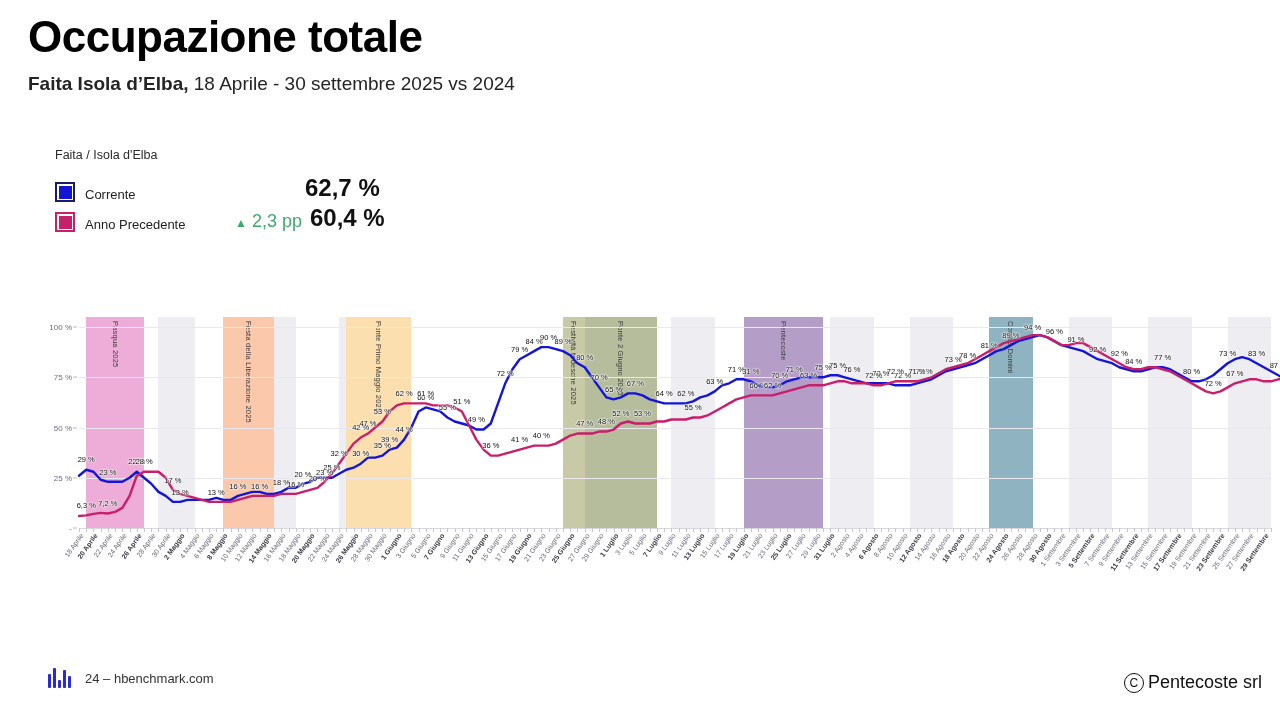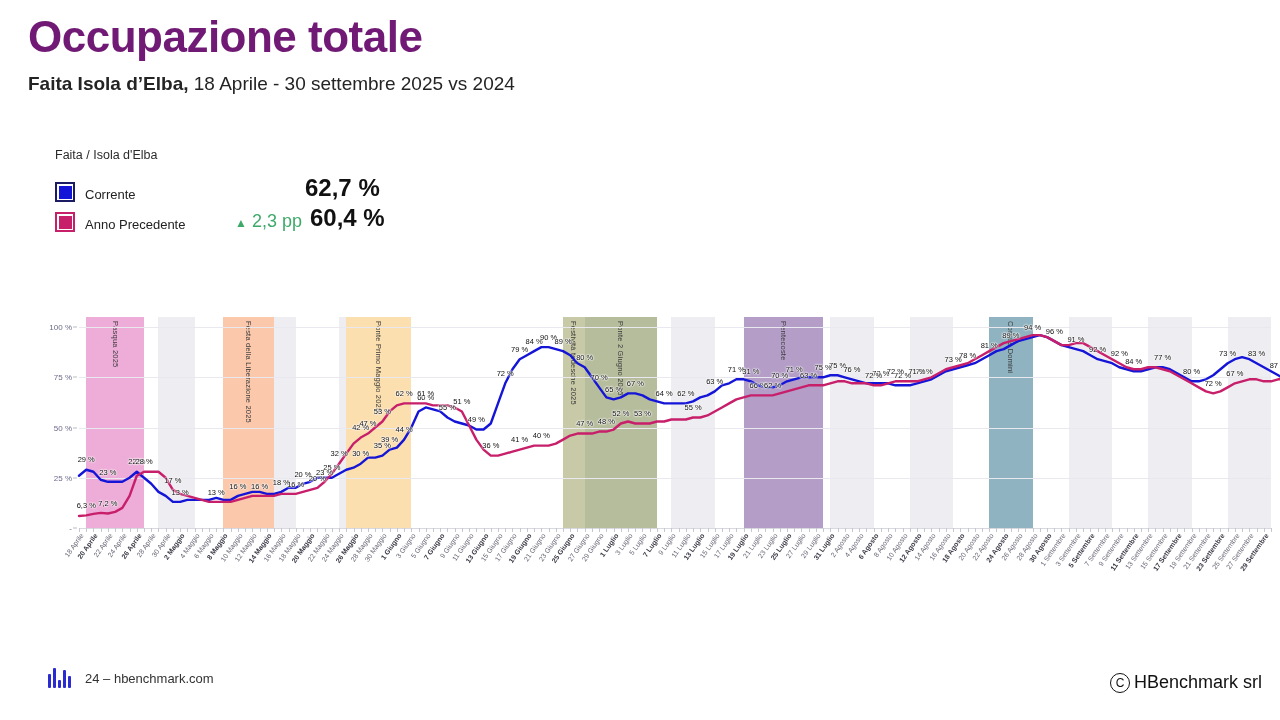--- a/index.html
+++ b/index.html
@@ -6,21 +6,21 @@
   body{
     width:1280px;height:720px;
     background:#ffffff;
     font-family:"Liberation Sans", sans-serif;
     overflow:hidden;
     position:relative;
   }
   
   #header{position:absolute;left:28px;top:14px;}
   #page-title{
-    font-size:44px;font-weight:bold;color:#701a75;
+    font-size:44px;font-weight:bold;color:#000000;
     letter-spacing:-0.5px;line-height:1.05;margin:0;
   }
   #subtitle{
     margin-top:14px;font-size:19px;color:#242424;line-height:1.1;
   }
   #subtitle .strong{font-weight:bold;}
   
   #legend{position:absolute;left:55px;top:148px;}
   #legend-title{font-size:12.5px;color:#2b2b2b;margin-bottom:10px;}
   .legend-row{display:flex;align-items:flex-end;height:30px;}
@@ -519,14 +519,14 @@
     <span style="height:14px"></span>
       <span style="height:20px"></span>
       <span style="height:8px"></span>
       <span style="height:18px"></span>
       <span style="height:12px"></span>
   </span>
   <span id="footer-left-text">24 – hbenchmark.com</span>
 </div>
 <div id="footer-right">
   <span id="copy-icon">C</span>
-  <span>HBenchmark srl</span>
+  <span>Pentecoste srl</span>
 </div>
 
 </body></html>

